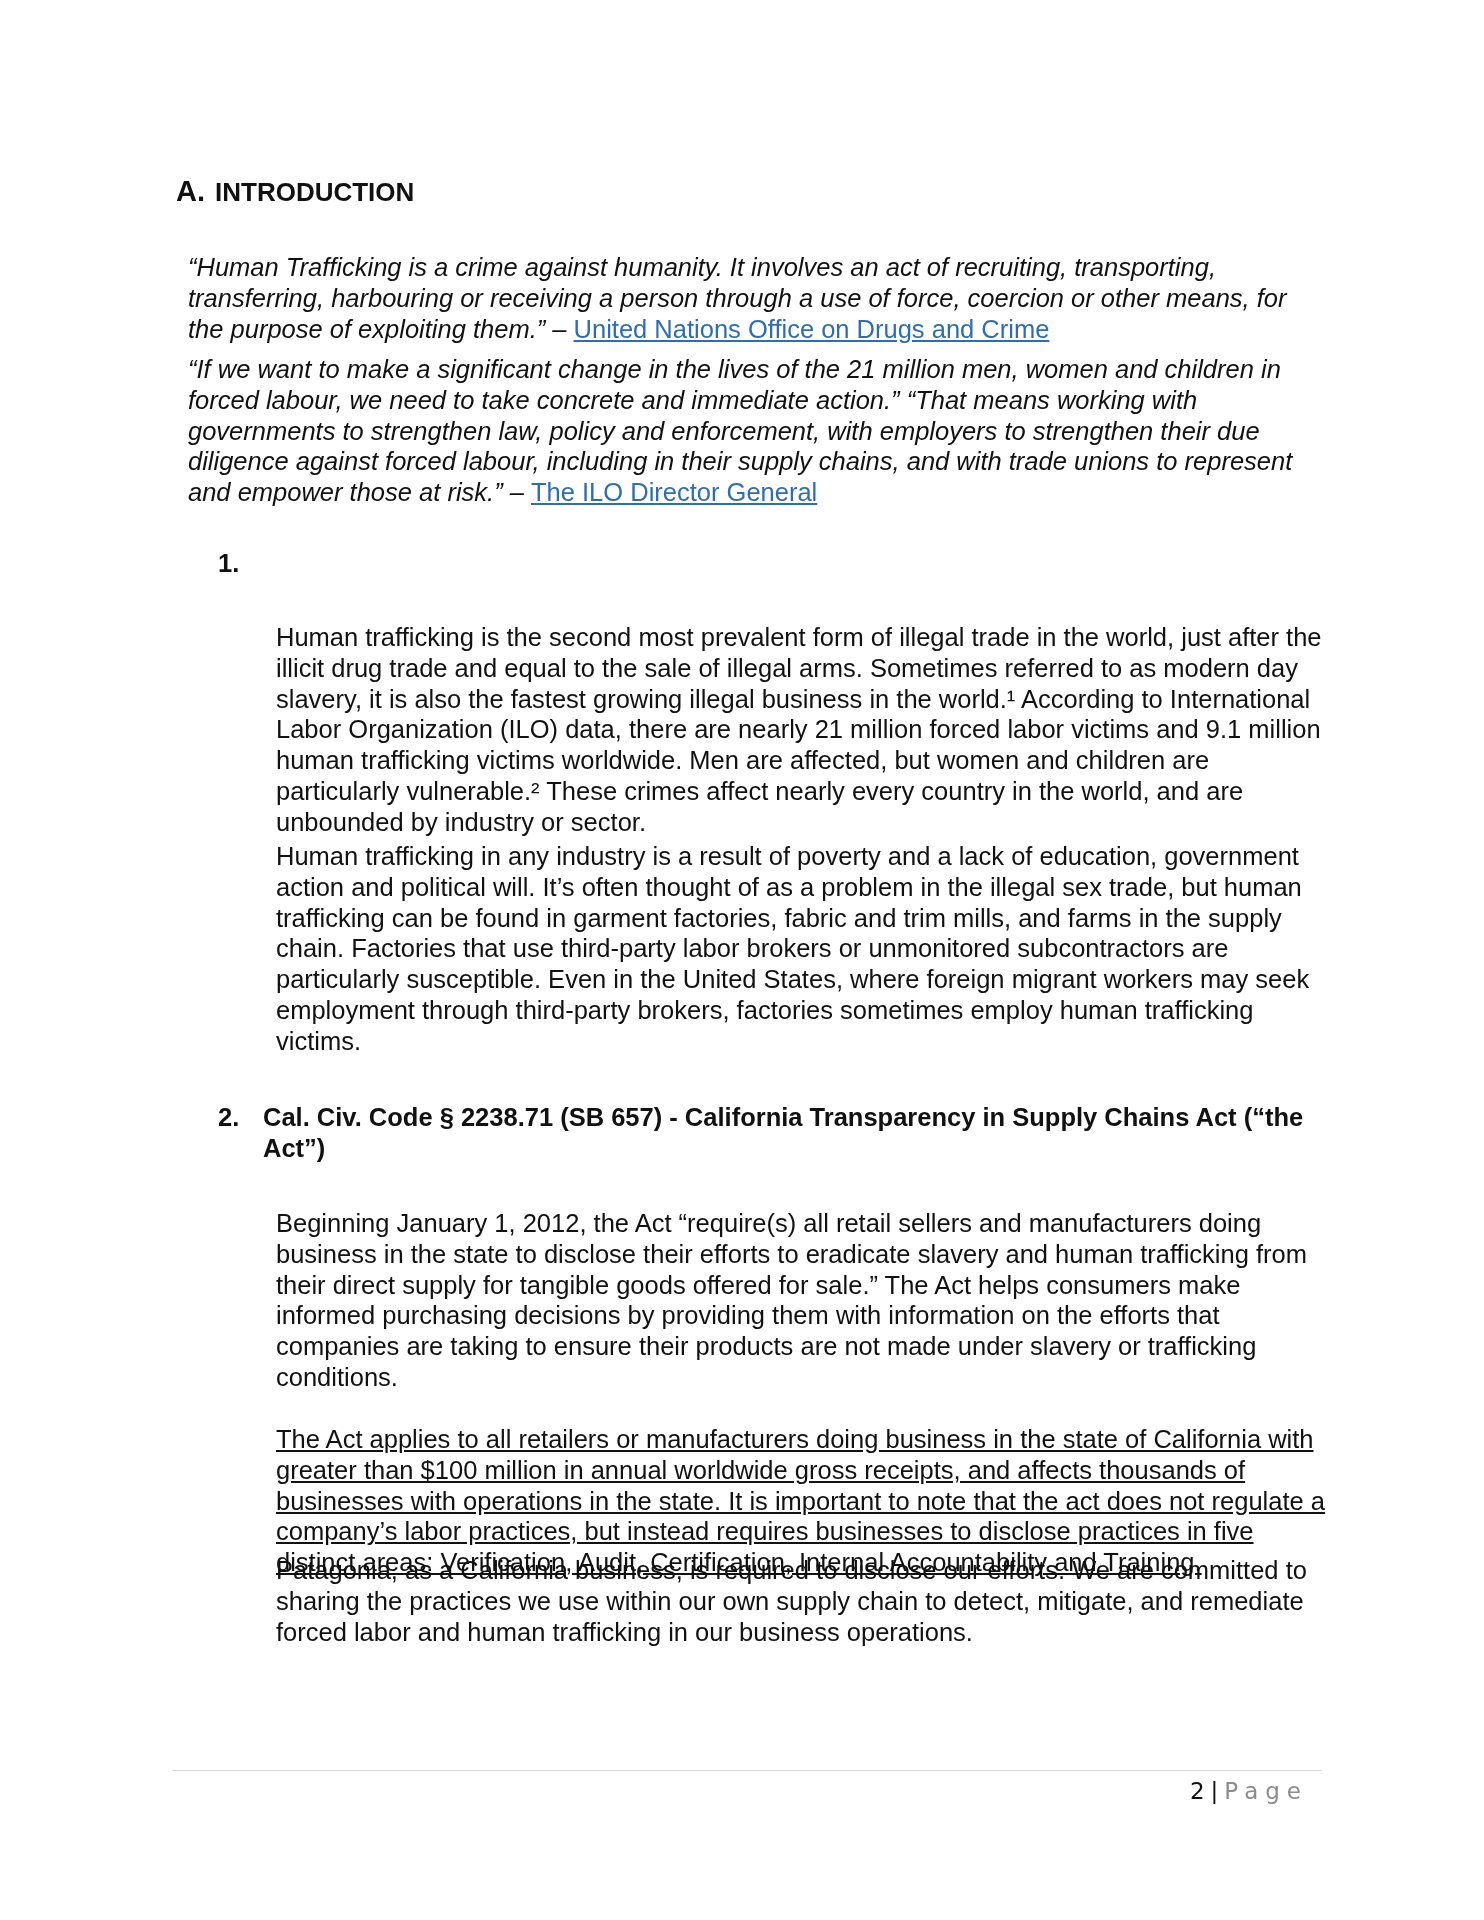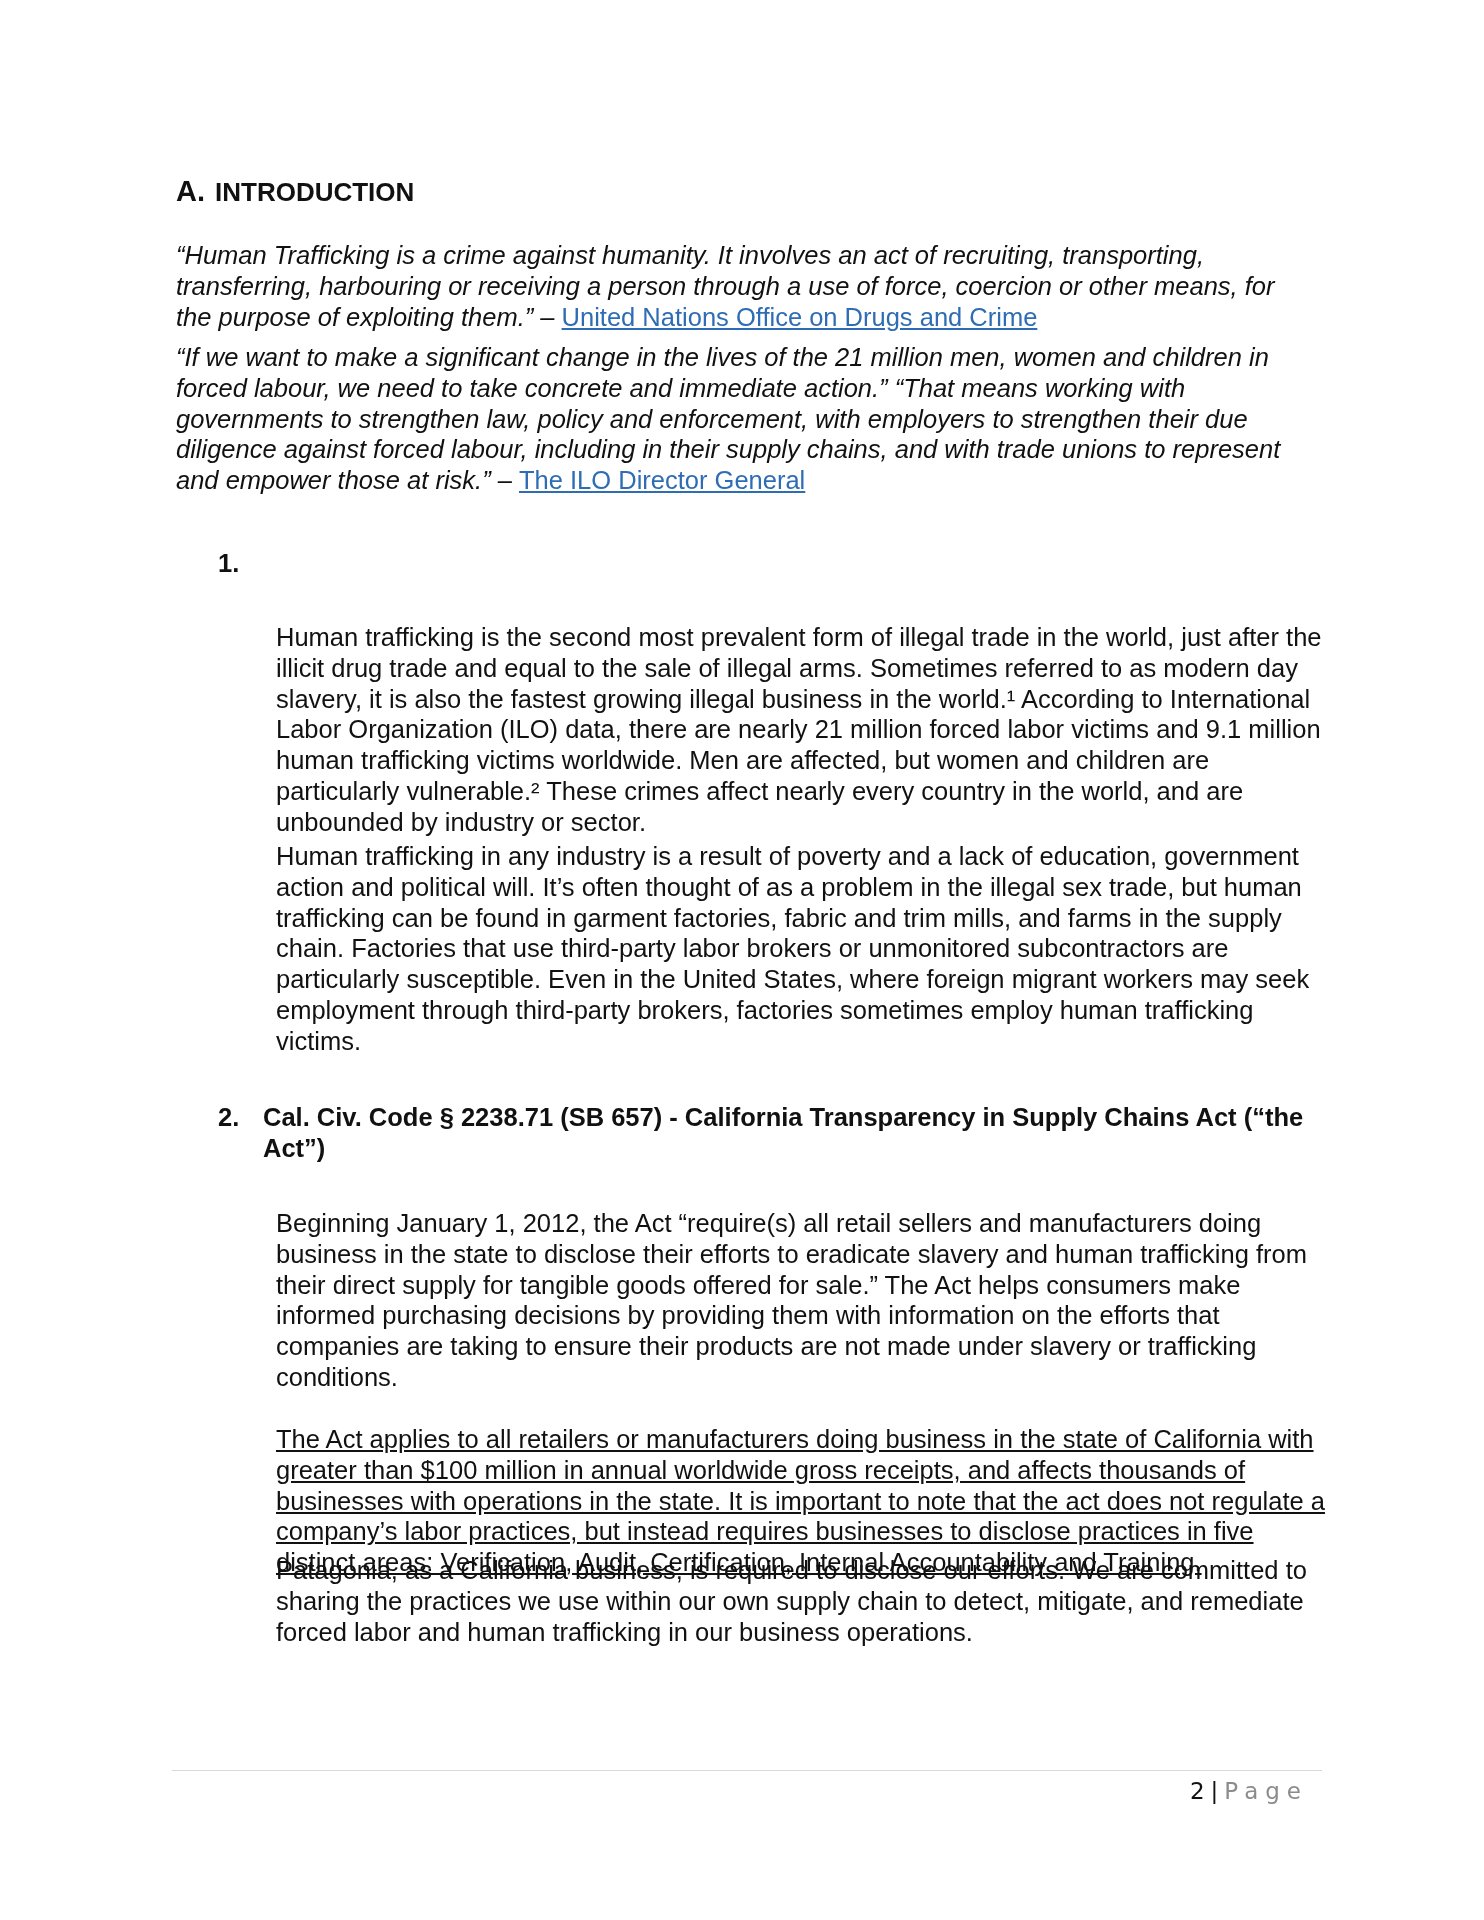--- a/index.html
+++ b/index.html
@@ -1,21 +1,21 @@
 <!DOCTYPE html>
 <html><head>
 <meta charset="utf-8">
 <style>
   html, body { margin: 0; padding: 0; background: #ffffff; }
   body { width: 1484px; height: 1920px; position: relative; overflow: hidden;
          font-family: "Liberation Sans", sans-serif; color: #111111; }
   .page { position: absolute; left: 0; top: 0; width: 1484px; height: 1920px; }
   .h-section { position: absolute; left: 176px; top: 175px; font-weight: bold; font-size: 26px; margin: 0; }
   .h-section .letter { font-size: 29px; margin-right: 10px; }
-  .quote { position: absolute; left: 176px; width: 1140px; font-style: italic; font-size: 25.5px; line-height: 30.8px; margin: 0; }
+  .quote { position: absolute; left: 176px; width: 1140px; font-style: italic; font-size: 25.5px; line-height: 30.8px; margin: 12px; }
   .q1 { top: 240px; }
   .q2 { top: 342px; }
   a.link { color: #2e6db4; text-decoration: underline; font-style: normal; }
   .sub-heading { position: absolute; left: 218px; width: 1100px; font-weight: bold; font-size: 25.5px; line-height: 30.8px; margin: 0; display: flex; }
   .sub-heading .num { width: 45px; flex: none; }
   .sh1 { top: 548px; }
   .sh2 { top: 1102px; }
   .para { position: absolute; left: 263px; width: 1060px; font-size: 25.5px; line-height: 30.8px; margin: 13px; }
   .p1 { top: 609px; }
   .p2 { top: 828px; }

